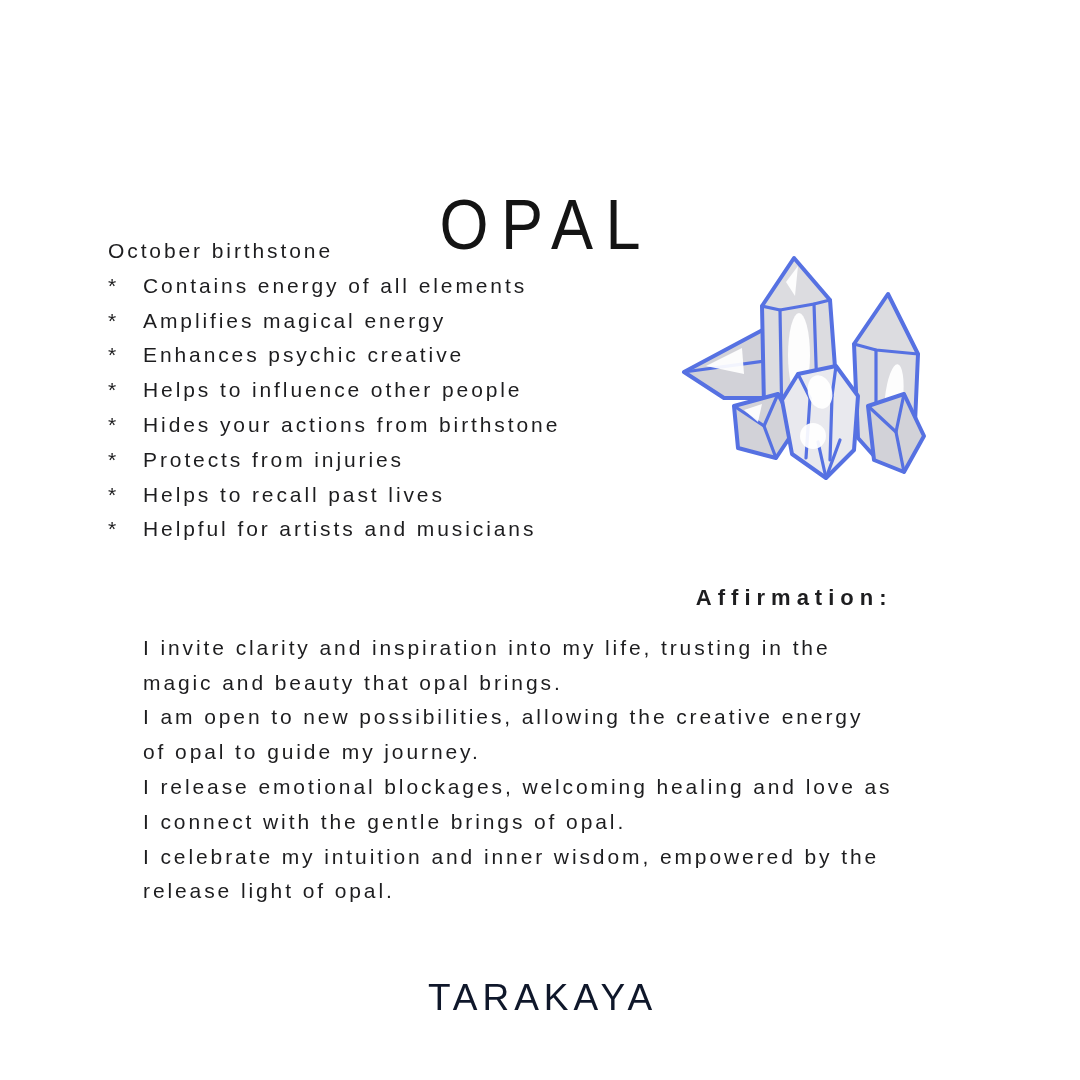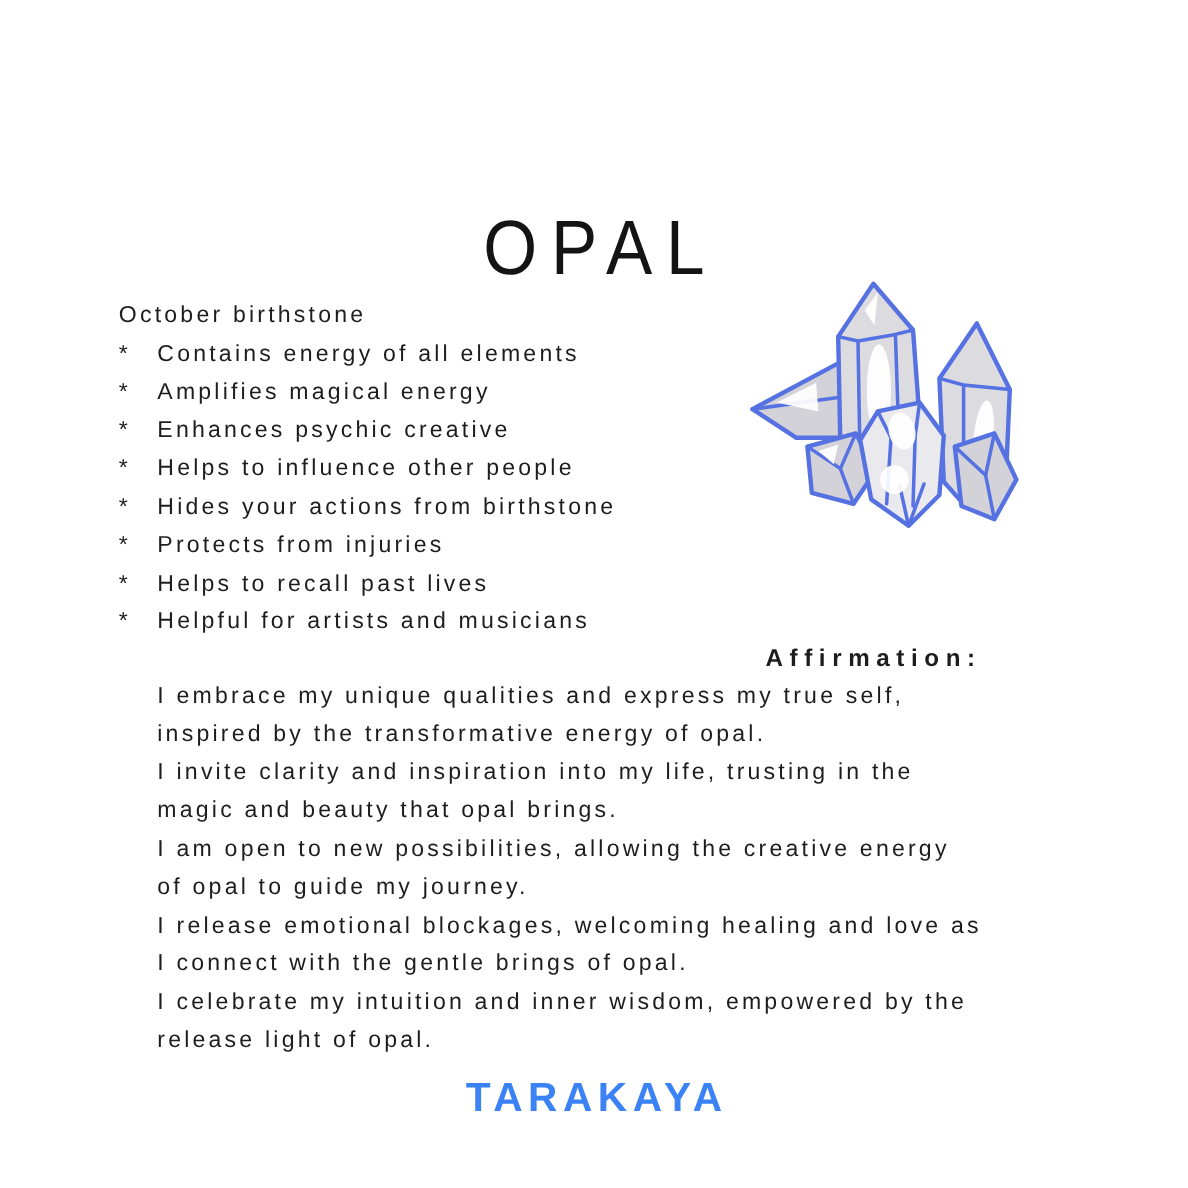--- a/index.html
+++ b/index.html
@@ -26,21 +26,20 @@
     font-size:70px;line-height:70px;font-weight:400;
     letter-spacing:14px;padding-left:14px;box-sizing:border-box;
     transform:scaleX(0.9);transform-origin:50% 50%;
     color:#141414;
   }
   
   .props{
     position:absolute;left:108px;top:234px;
     font-size:21px;line-height:34.8px;letter-spacing:2.9px;
     white-space:nowrap;
-    margin-top:36px;
   }
   .prop-line{white-space:nowrap;}
   .prop-marker{display:inline-block;width:35px;letter-spacing:0;}
   
   .crystal-wrap{
     position:absolute;left:678px;top:250px;width:265px;height:245px;
   }
   .c-outline{fill:var(--crystal-fill);stroke:var(--crystal-outline);stroke-width:4;stroke-linejoin:round;stroke-linecap:round;}
   .c-dark{fill:#d2d2d8;}
   .c-light{fill:var(--crystal-fill-light);}
@@ -56,23 +55,23 @@
     margin:0 0 0 21px;line-height:34.8px;text-align:right;
   }
   .aff-item{display:flex;align-items:flex-start;}
   .bullet-cell{width:18px;flex:none;padding-top:15px;}
   .bullet-dot{width:5px;height:5px;border-radius:50%;background:var(--text);}
   .aff-lines div{white-space:nowrap;}
   
   .brand{
     position:absolute;top:978px;left:0;width:100%;
     text-align:center;
-    font-size:37px;line-height:40px;font-weight:700;
+    font-size:37px;line-height:40px;font-weight:400;
     letter-spacing:5px;padding-left:5px;box-sizing:border-box;
-    color:#3b82f6;
+    color:#0f172a;
   }
 </style>
 </head>
 <body>
 
 <div class="canvas">
 
   <h1 class="title">OPAL</h1>
 
   <div class="props">
@@ -126,24 +125,20 @@
       <circle class="c-hl" cx="135" cy="186" r="13"></circle>
       <ellipse class="c-hl" cx="142" cy="142" rx="12" ry="17" transform="rotate(-14 142 142)"></ellipse>
     </svg>
   </div>
 
   <div class="affirm">
     <h2 class="affirm-heading">Affirmation:</h2>
 
     <div class="aff-item">
       <span class="bullet-cell"><span class="bullet-dot"></span></span>
-      <div class="aff-lines">
-        <div>I embrace my unique qualities and express my true self,</div>
-        <div>inspired by the transformative energy of opal.</div>
-      </div>
     </div>
 
     <div class="aff-item">
       <span class="bullet-cell"><span class="bullet-dot"></span></span>
       <div class="aff-lines">
         <div>I invite clarity and inspiration into my life, trusting in the</div>
         <div>magic and beauty that opal brings.</div>
       </div>
     </div>
 

